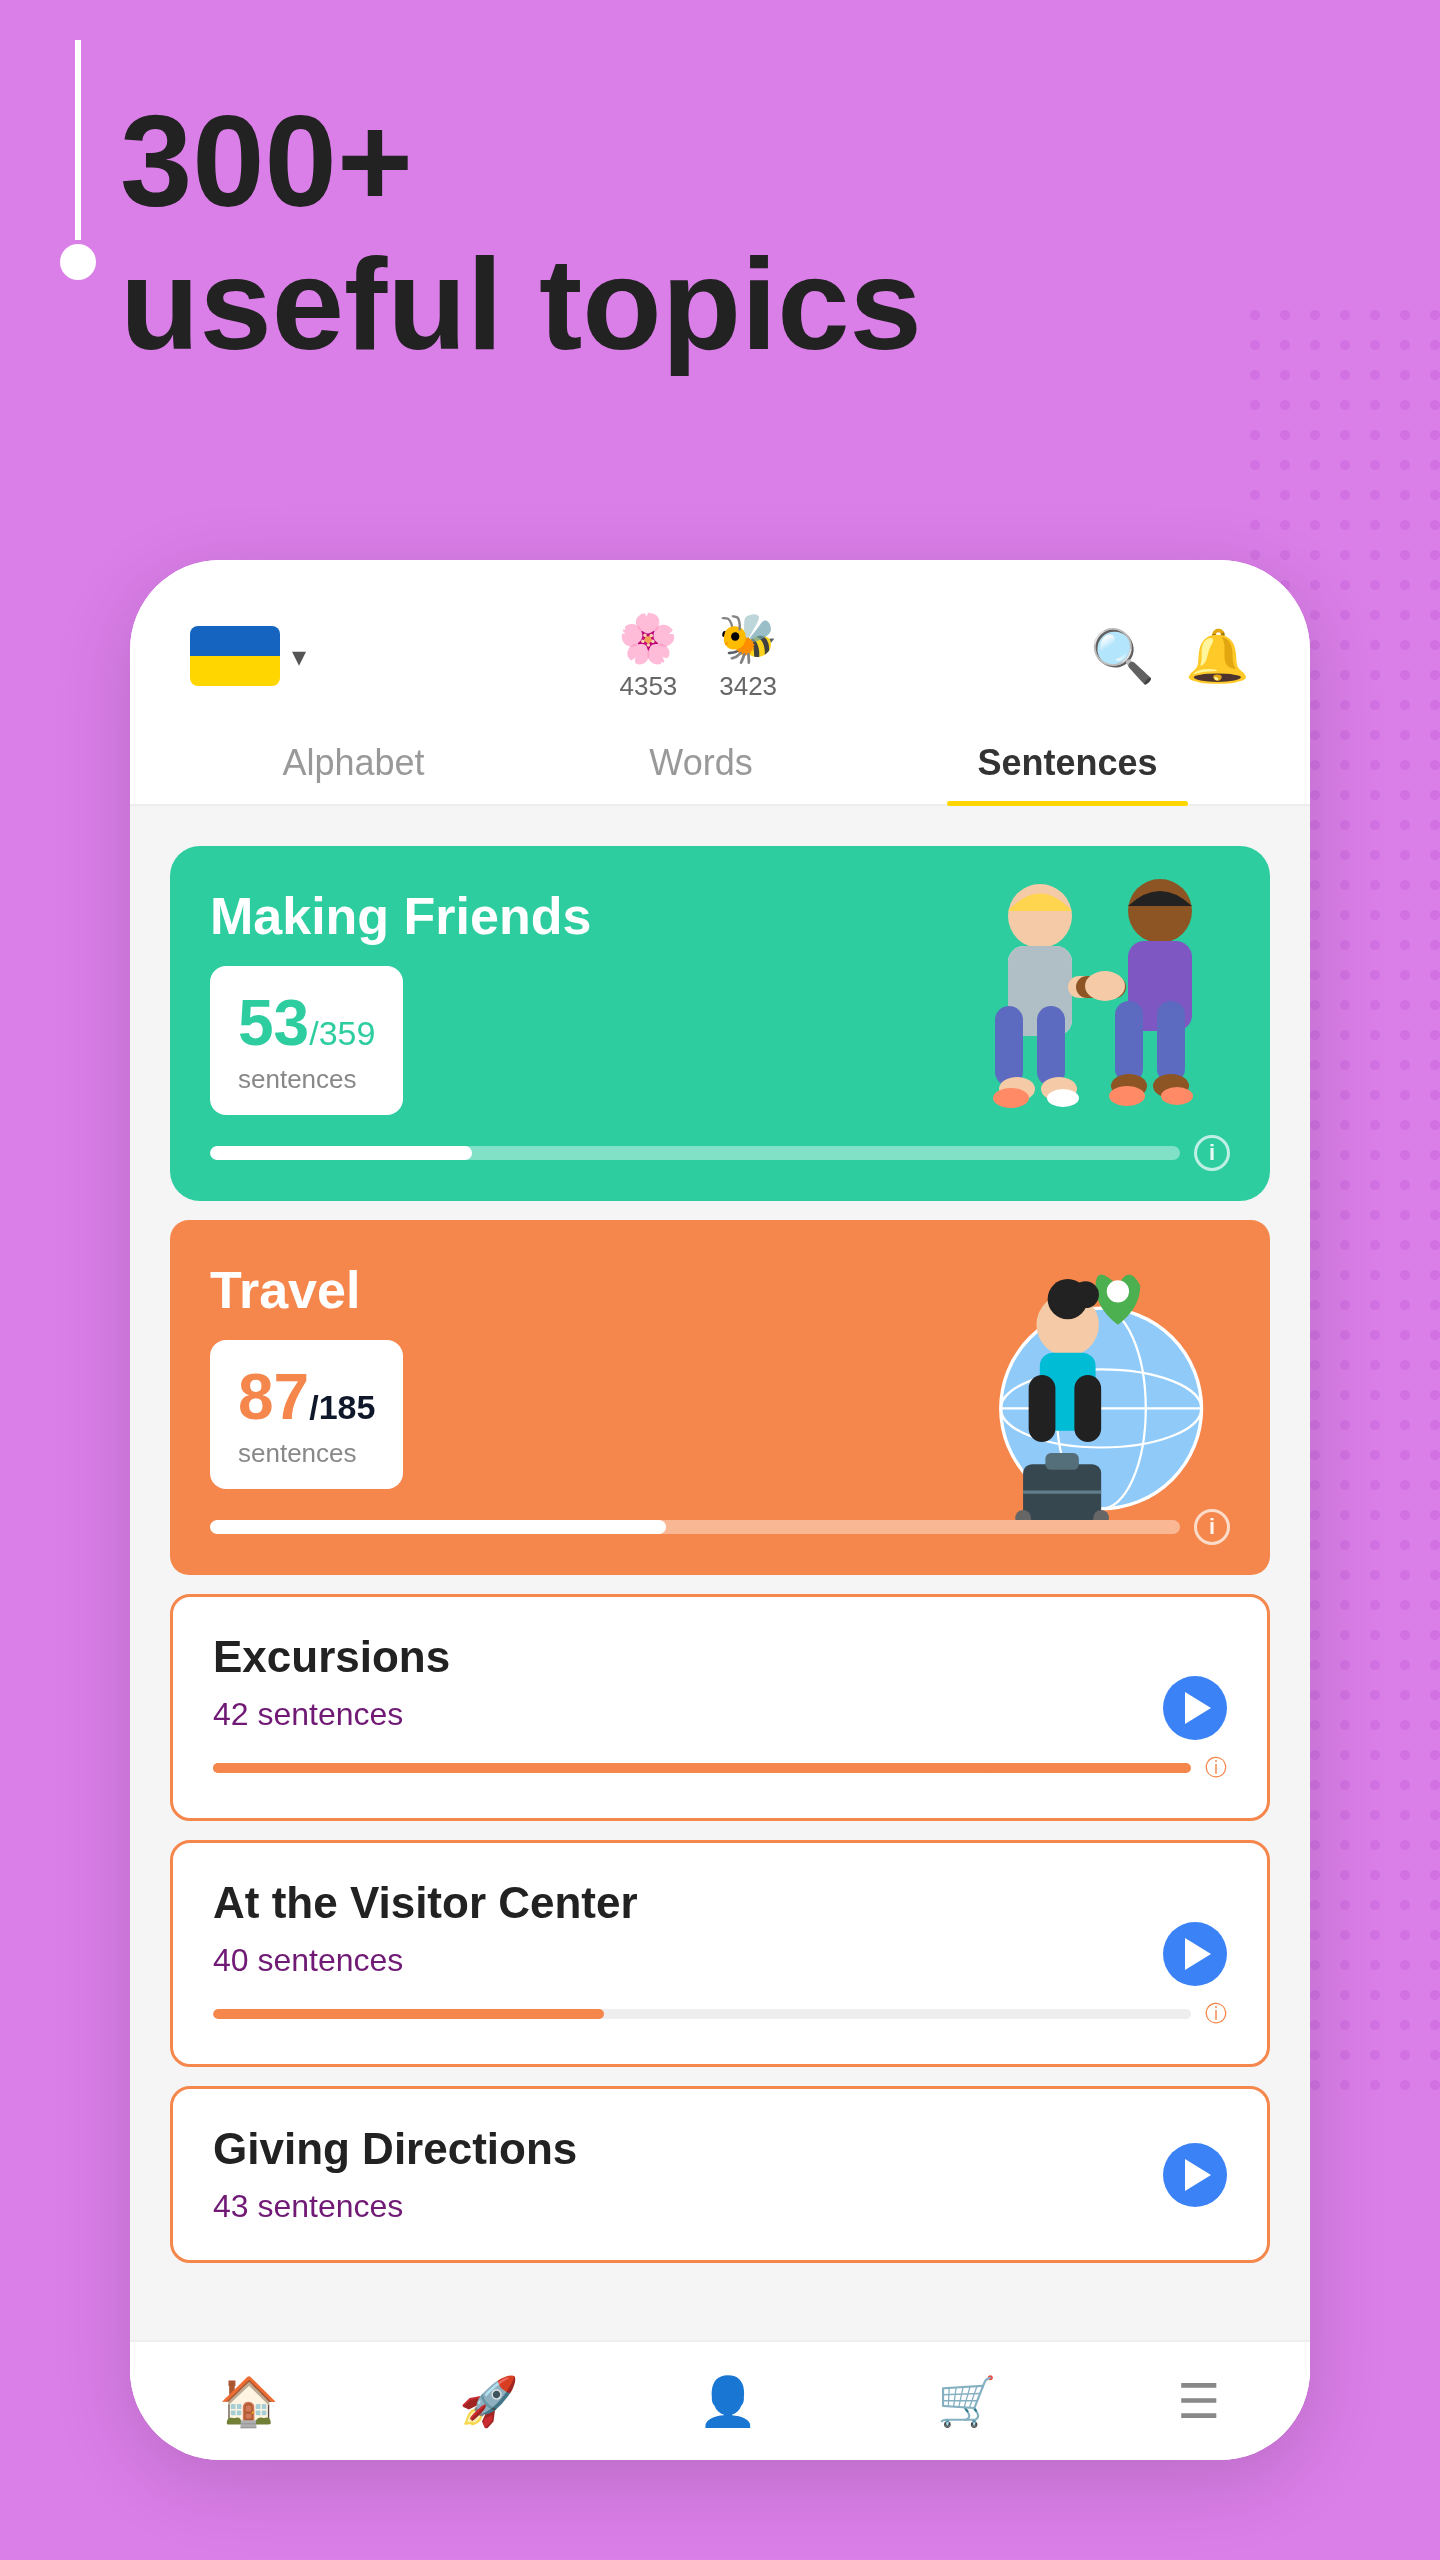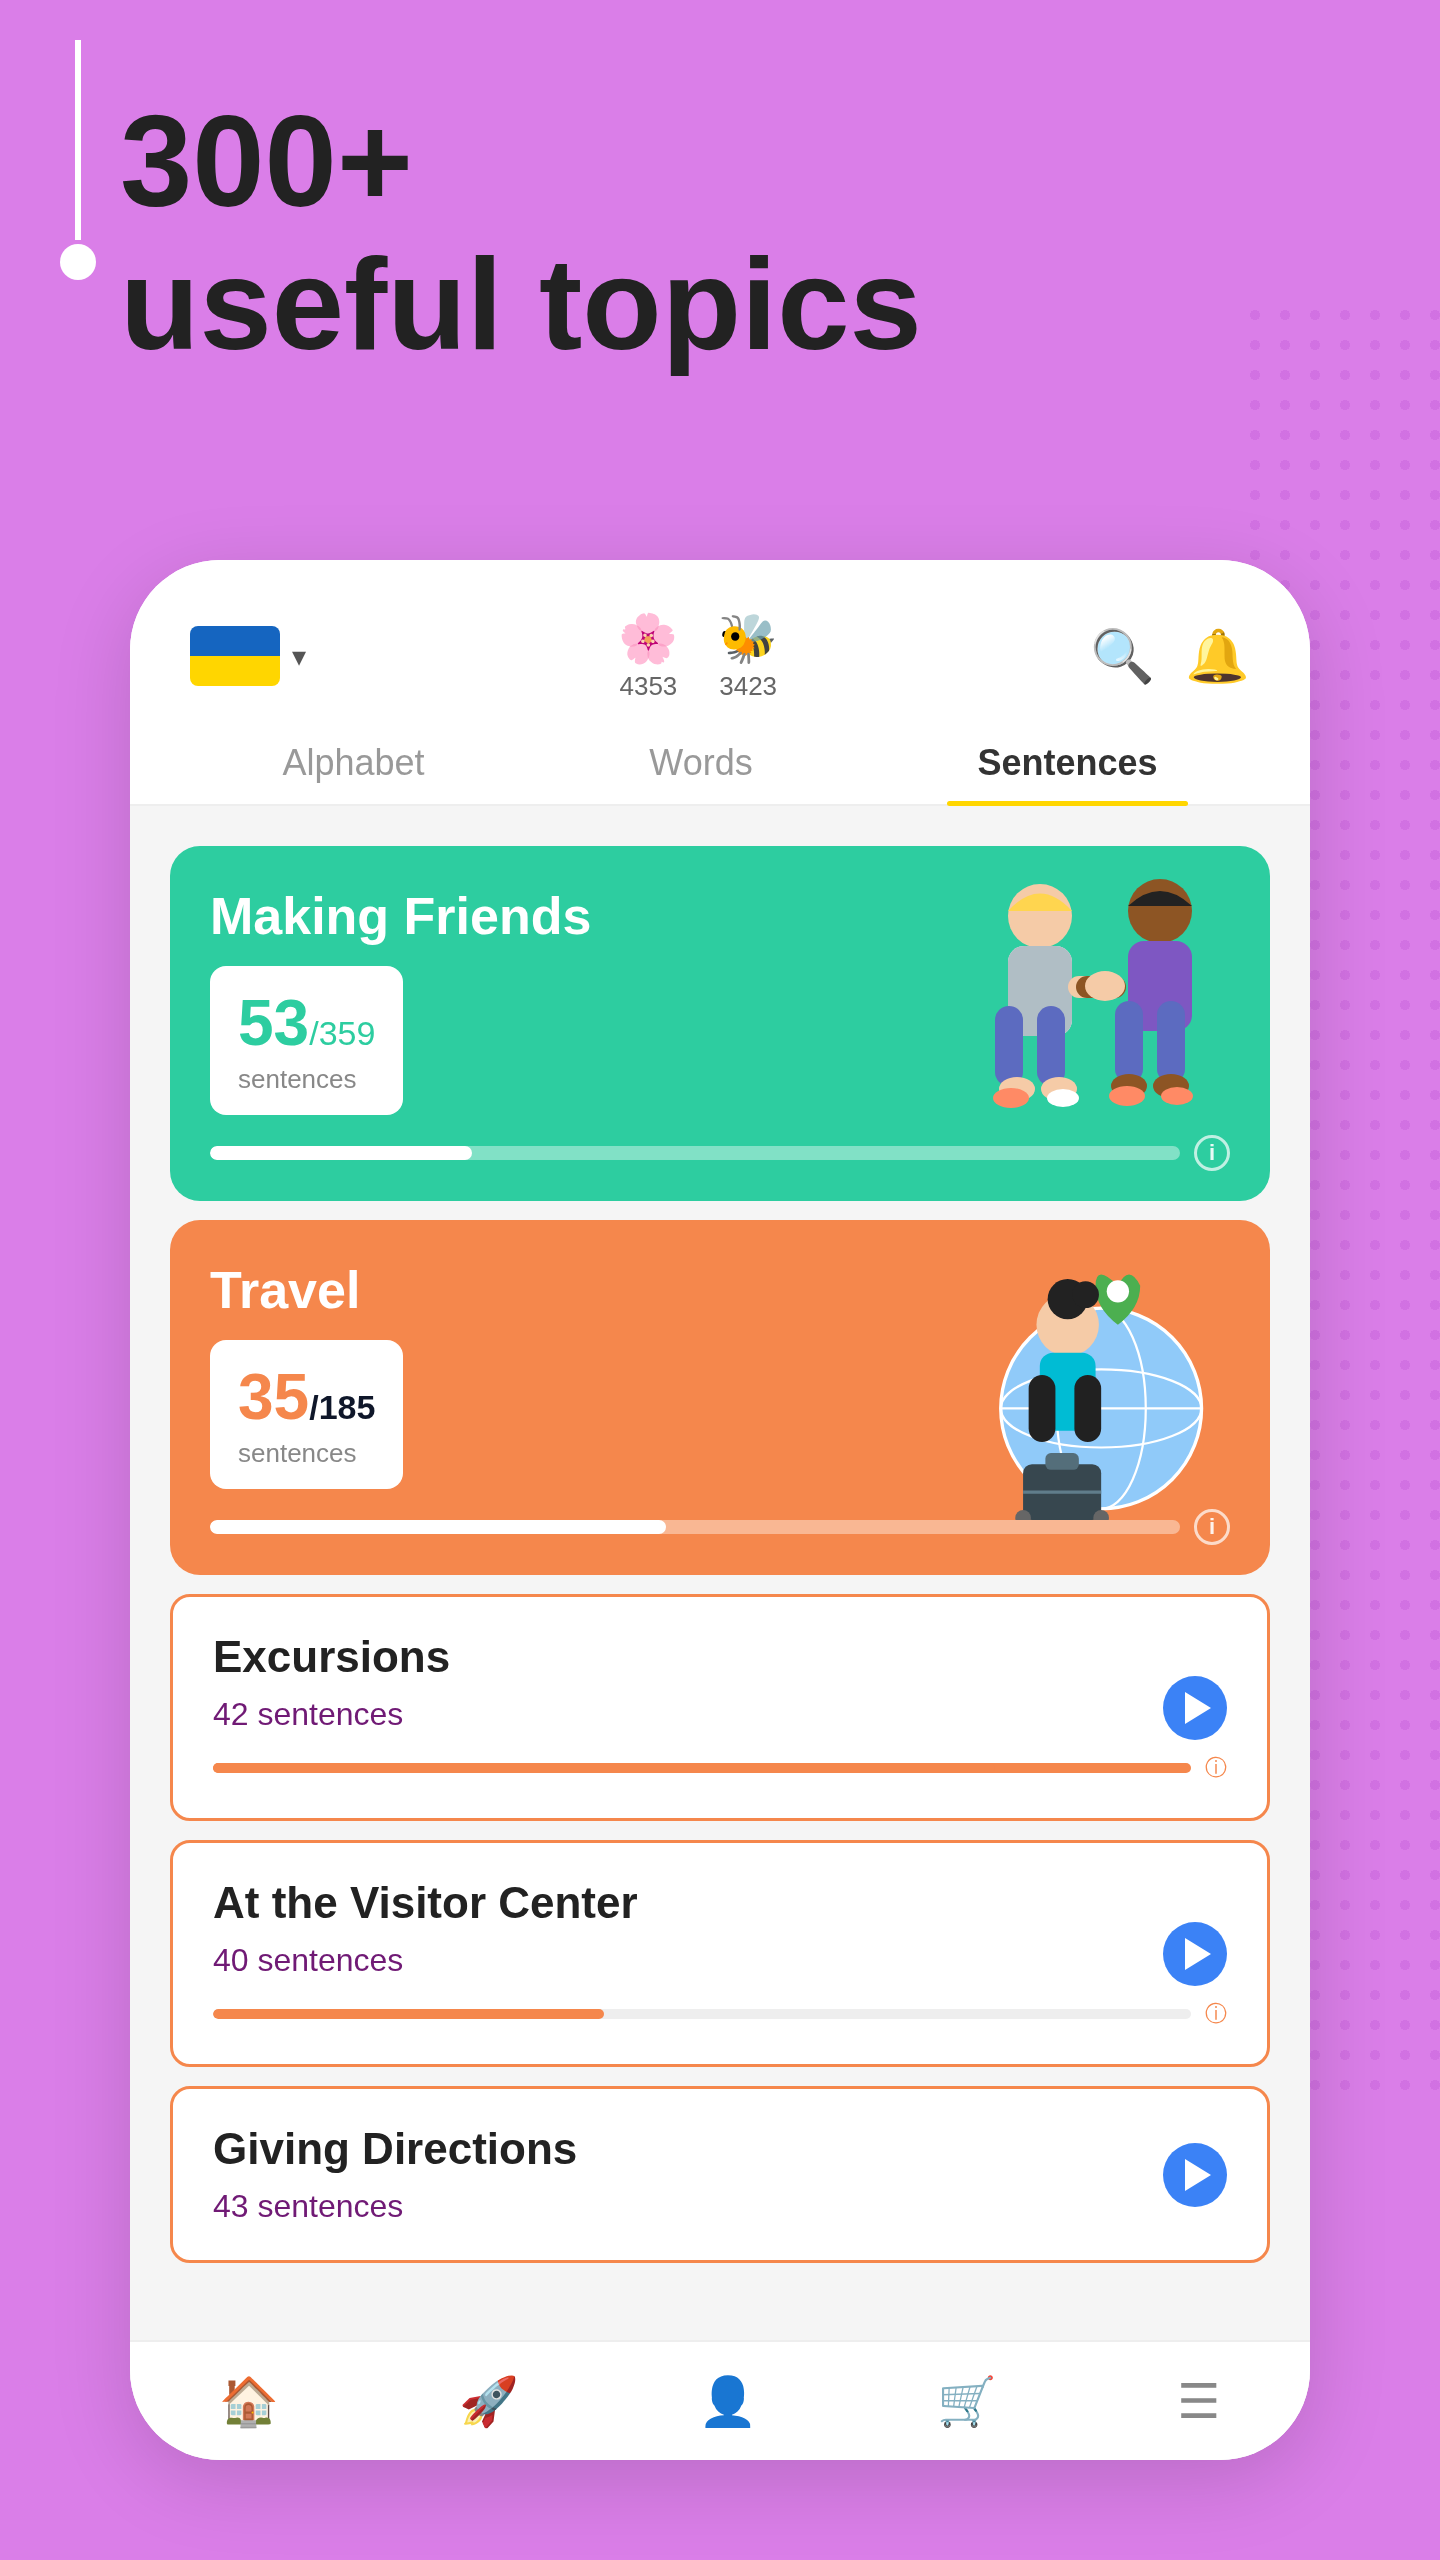--- a/index.html
+++ b/index.html
@@ -242,21 +242,21 @@
       align-items: center;
       justify-content: center;
       font-size: 22px;
       font-weight: 700;
       flex-shrink: 0;
     }
 
     
     .card-travel {
       background: #F5874C;
-      border-radius: 30px;
+      border-radius: 19px;
       padding: 40px 40px 30px;
       position: relative;
       overflow: hidden;
       min-height: 320px;
     }
     .card-count-big-orange { color: #F5874C; }
 
     
     .card-subtopic {
       background: white;
@@ -445,21 +445,21 @@
 
         <path d="M88 55 Q120 20 152 55" fill="#FFD54F" stroke="none"></path>
 
         <path d="M208 50 Q240 20 272 50" fill="#222" stroke="none"></path>
       </svg>
     </div>
 
     <div class="card-travel">
       <div class="card-title">Travel</div>
       <div class="card-stats-box">
-        <span class="card-count-big card-count-big-orange">35</span><span class="card-count-total" style="color:#0f172a;font-weight:bold;">/185</span>
+        <span class="card-count-big card-count-big-orange">87</span><span class="card-count-total" style="color:#0f172a;font-weight:bold;">/185</span>
         <span class="card-count-label">sentences</span>
       </div>
       <div class="progress-bar-container">
         <div class="progress-bar-bg">
           <div class="progress-bar-fill-orange"></div>
         </div>
         <div class="info-icon">i</div>
       </div>
       
       <svg class="travel-svg" viewBox="0 0 280 260">

